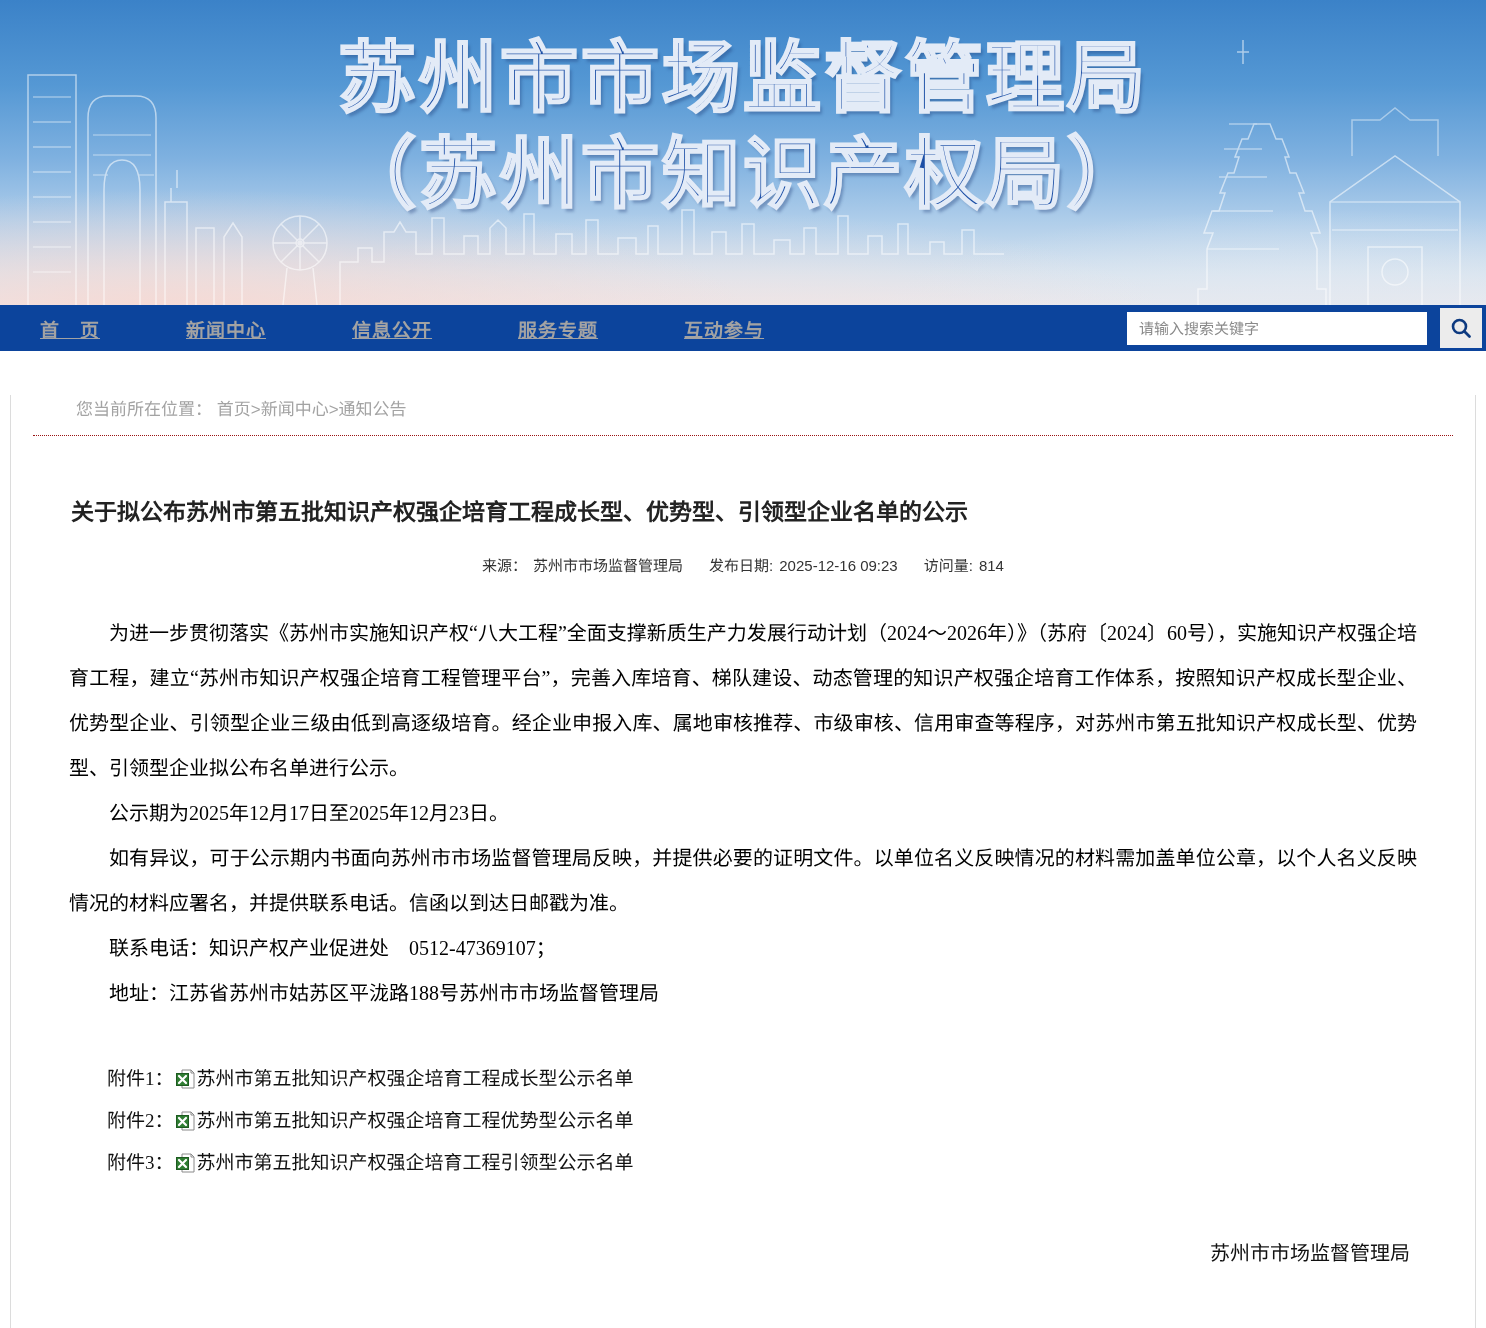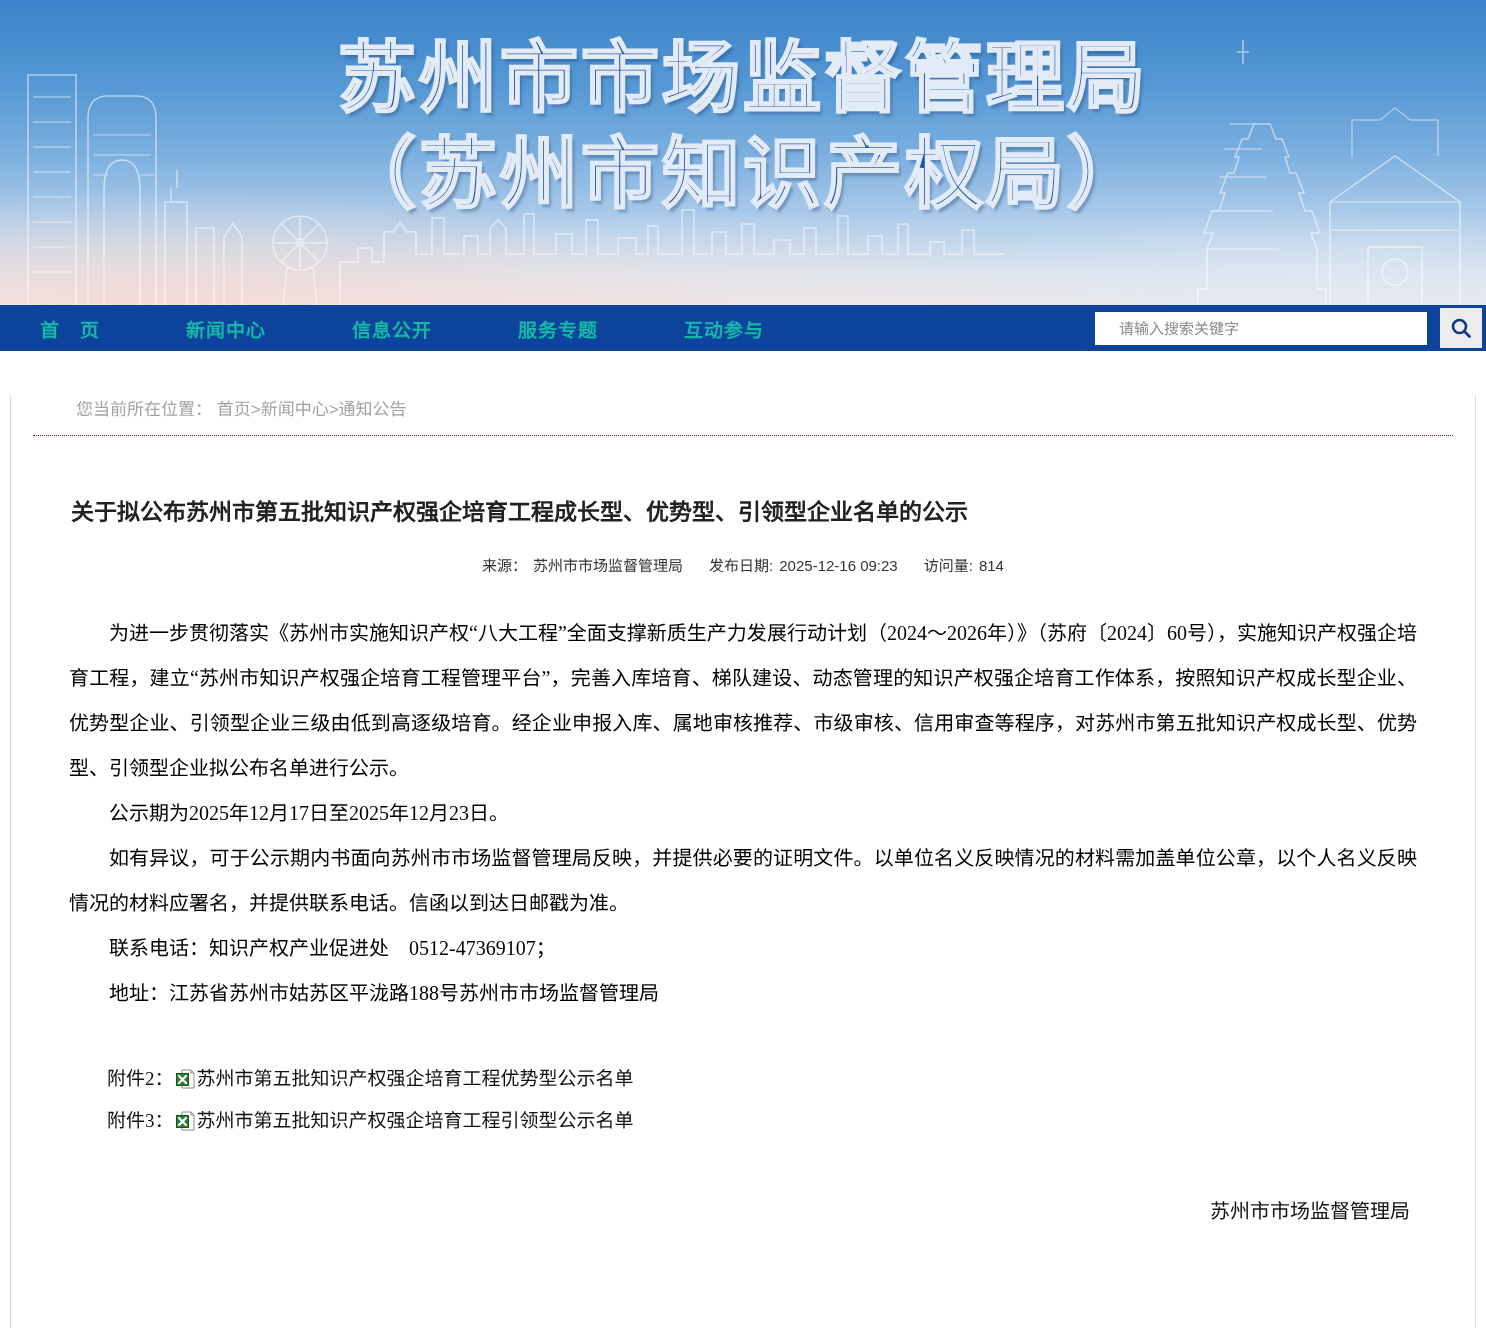--- a/index.html
+++ b/index.html
@@ -24,27 +24,27 @@
     -webkit-text-stroke: 2.5px #e3ebf7;
     text-shadow: 3px 4px 3px rgba(25,55,115,0.35);
   }
 
   
   .nav {
     position: relative; width: 1486px; height: 46px; background: #0c449c;
     display: flex; align-items: center; padding-left: 40px;
   }
   .nav-item {
-    color: #14b8a6; font-size: 19px; font-weight: 700; letter-spacing: 1px;
-    margin-right: 86px; cursor: pointer; white-space: nowrap;
+    color: #a3a3a3; font-size: 19px; font-weight: 700; letter-spacing: 1px;
+    margin-right: 86px; cursor: pointer; white-space: nowrap; text-decoration: underline;
   }
   .nav-search { position: absolute; right: 4px; top: 3px; height: 40px; display: flex; align-items: center; }
   .nav-search input {
-    width: 332px; height: 33px; border: none; outline: none; background: #fff;
-    font-size: 15px; padding: 0 24px; color: #333;
+    width: 300px; height: 33px; border: none; outline: none; background: #fff;
+    font-size: 15px; padding: 0 12px; color: #333;
     font-family: "Liberation Sans", "DejaVu Sans", sans-serif;
   }
   .nav-search input::placeholder { color: #8a8a8a; }
   .search-btn {
     width: 42px; height: 40px; margin-left: 13px; background: #ececec; border: none;
     display: flex; align-items: center; justify-content: center; cursor: pointer;
   }
 
   
   .content {
@@ -169,20 +169,30 @@
   <div class="article-body">
     <p>为进一步贯彻落实《苏州市实施知识产权“八大工程”全面支撑新质生产力发展行动计划（2024～2026年）》（苏府〔2024〕60号），实施知识产权强企培育工程，建立“苏州市知识产权强企培育工程管理平台”，完善入库培育、梯队建设、动态管理的知识产权强企培育工作体系，按照知识产权成长型企业、优势型企业、引领型企业三级由低到高逐级培育。经企业申报入库、属地审核推荐、市级审核、信用审查等程序，对苏州市第五批知识产权成长型、优势型、引领型企业拟公布名单进行公示。</p>
     <p>公示期为2025年12月17日至2025年12月23日。</p>
     <p>如有异议，可于公示期内书面向苏州市市场监督管理局反映，并提供必要的证明文件。以单位名义反映情况的材料需加盖单位公章，以个人名义反映情况的材料应署名，并提供联系电话。信函以到达日邮戳为准。</p>
     <p>联系电话：知识产权产业促进处　0512-47369107；</p>
     <p>地址：江苏省苏州市姑苏区平泷路188号苏州市市场监督管理局</p>
   </div>
 
   <div class="attachments">
     <div class="attachment-row">
+      <span class="att-label">附件1：</span>
+      <svg class="excel-icon" viewBox="0 0 19 20">
+        <path d="M6 1 h9 l3 3 v15 h-12 z" fill="#ffffff" stroke="#8a8a8a" stroke-width="1"></path>
+        <path d="M15 1 v3 h3" fill="none" stroke="#8a8a8a" stroke-width="1"></path>
+        <rect x="0.5" y="4.5" width="12" height="12" fill="#2f7d32" stroke="#1d5a20" stroke-width="1"></rect>
+        <path d="M3 7 l7 7 M10 7 l-7 7" stroke="#ffffff" stroke-width="2.2" stroke-linecap="round"></path>
+      </svg>
+      <a class="att-link">苏州市第五批知识产权强企培育工程成长型公示名单</a>
+    </div>
+    <div class="attachment-row">
       <span class="att-label">附件2：</span>
       <svg class="excel-icon" viewBox="0 0 19 20">
         <path d="M6 1 h9 l3 3 v15 h-12 z" fill="#ffffff" stroke="#8a8a8a" stroke-width="1"></path>
         <path d="M15 1 v3 h3" fill="none" stroke="#8a8a8a" stroke-width="1"></path>
         <rect x="0.5" y="4.5" width="12" height="12" fill="#2f7d32" stroke="#1d5a20" stroke-width="1"></rect>
         <path d="M3 7 l7 7 M10 7 l-7 7" stroke="#ffffff" stroke-width="2.2" stroke-linecap="round"></path>
       </svg>
       <a class="att-link">苏州市第五批知识产权强企培育工程优势型公示名单</a>
     </div>
     <div class="attachment-row">

